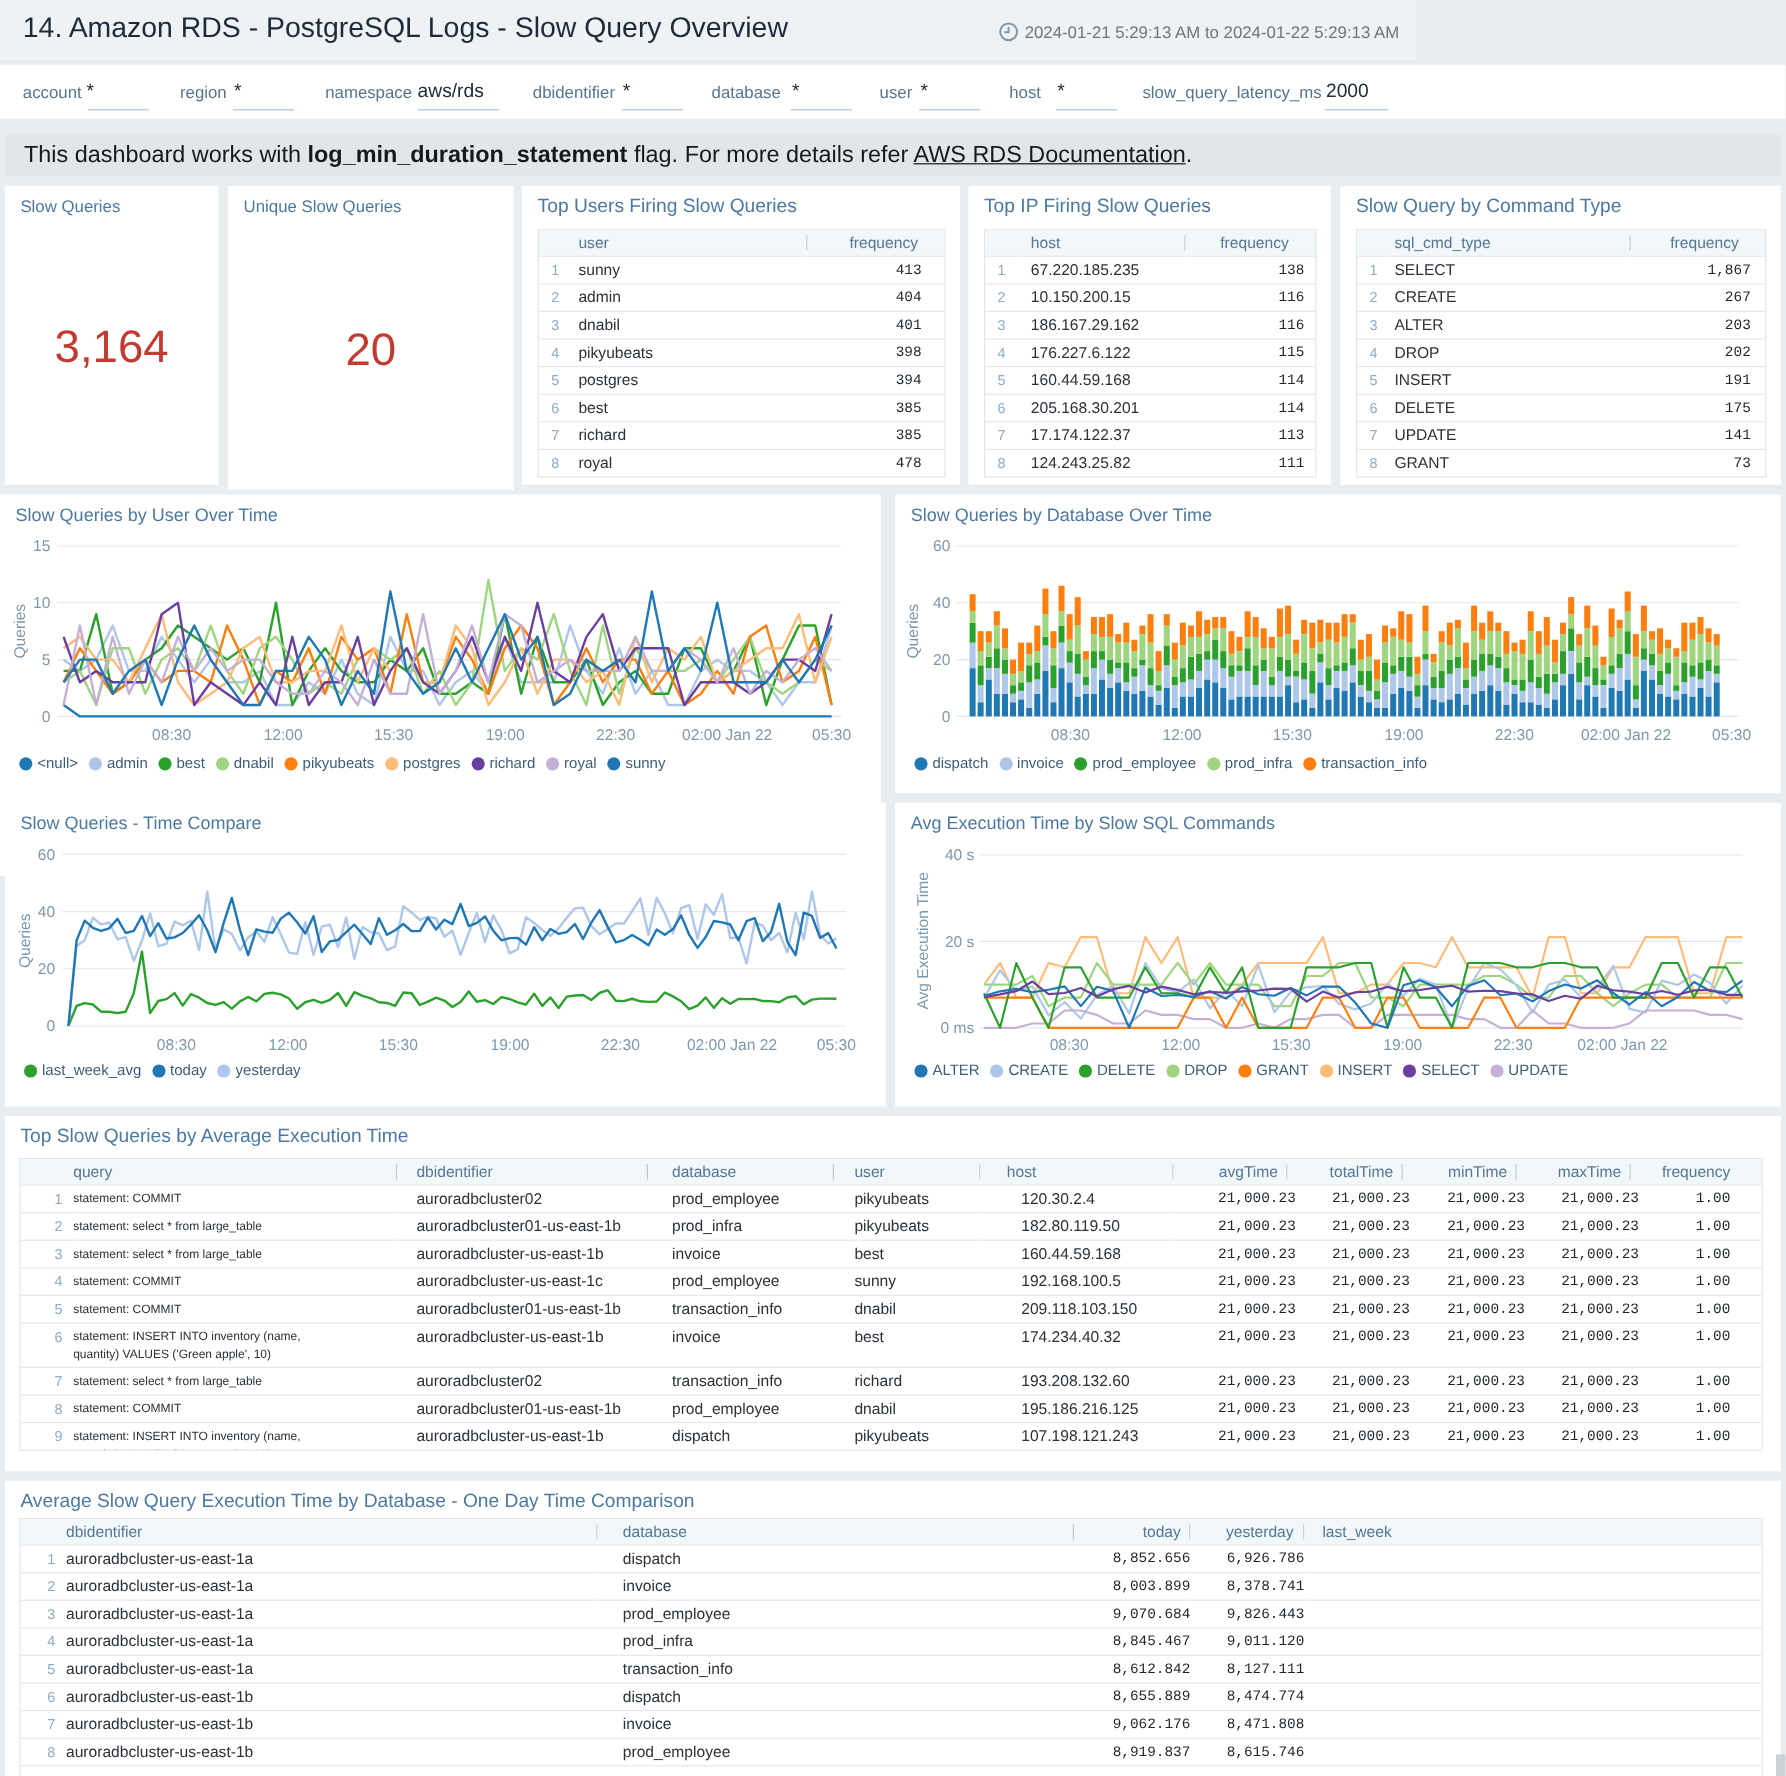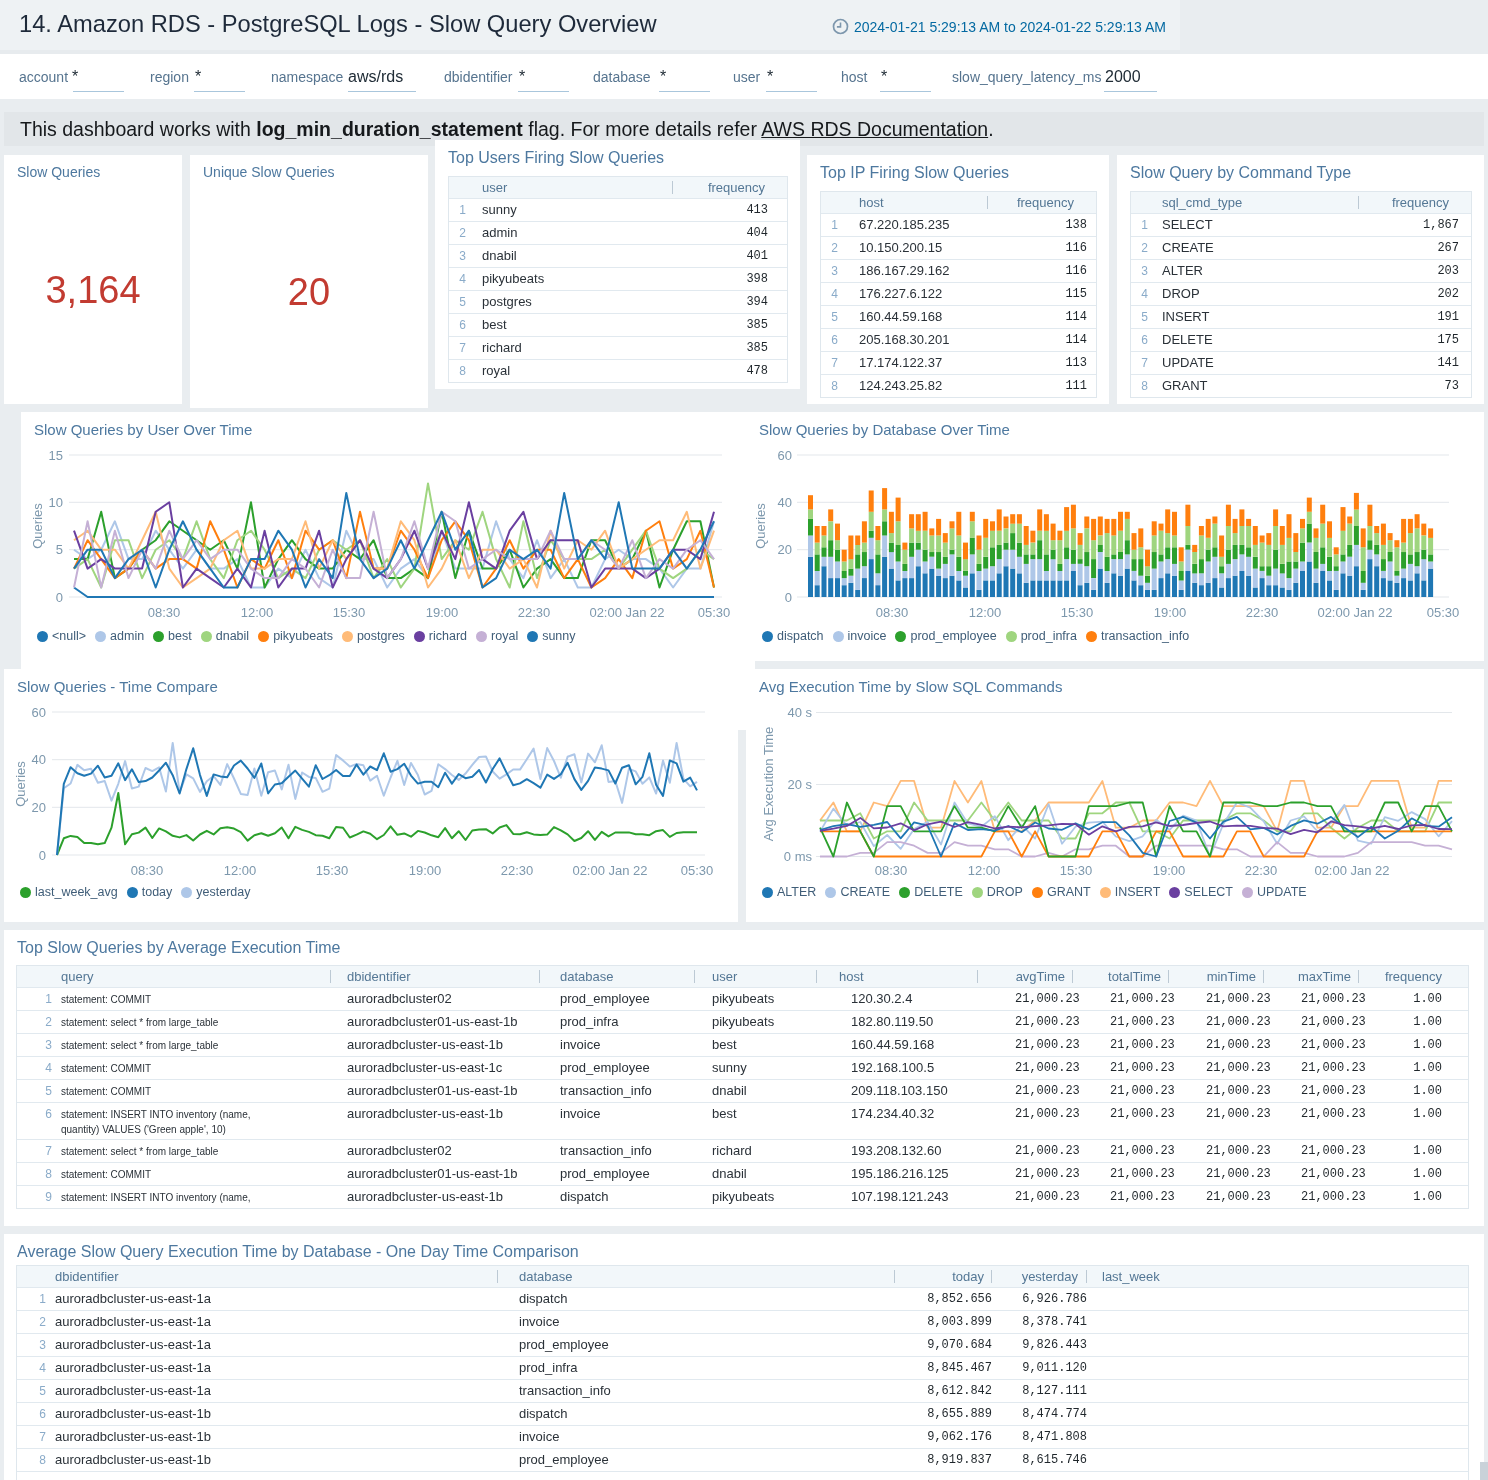--- a/index.html
+++ b/index.html
@@ -1,18 +1,18 @@
 <!DOCTYPE html>
 <html><head><meta charset="utf-8"><style>
 * { margin:0; padding:0; box-sizing:border-box; }
 body { width:1488px; height:1480px; position:relative; overflow:hidden;
   background:#e9edf0; font-family:"Liberation Sans", sans-serif; }
 .hdr { position:absolute; left:0; top:0; width:1180px; height:54px; background:#eef2f4; box-shadow:inset 0 -4px 0 #e7ebee; }
 .hdr h1 { position:absolute; left:19px; top:11px; font-size:23.7px; font-weight:400; color:#1e2a3a; }
-.time { position:absolute; right:14px; top:18px; font-size:14px; color:#0369a1; }
+.time { position:absolute; right:14px; top:18px; font-size:14px; color:#737373; }
 .fbar { position:absolute; left:0; top:54px; width:1488px; height:45px; background:#ffffff; }
 .flab { position:absolute; top:15px; font-size:14px; color:#56748f; }
 .fval { position:absolute; top:14px; font-size:16px; color:#202c36; }
 .ful { position:absolute; top:37px; height:1px; background:#a9c6dc; }
 .banner { position:absolute; left:4px; top:112px; width:1480px; height:34px; background:#e2e6e9;
   font-size:19.5px; color:#16191c; line-height:34px; padding-left:16px; }
 .banner b { font-weight:700;text-align:center; }
 .banner a { color:#16191c; text-decoration:underline; }
 .panel { position:absolute; background:#ffffff; }
 .ptitle { position:absolute; left:13px; top:9px; font-size:16px; color:#4d789f; }
@@ -79,21 +79,21 @@
 <div class="banner">This dashboard works with <b>log_min_duration_statement</b> flag. For more details refer <a>AWS RDS Documentation</a>.</div>
 
 <div class="panel" style="left:4px;top:155px;width:178px;height:249px">
     <div class="ptitle" style="font-size:14px">Slow Queries</div>
     <div class="bignum">3,164</div>
   </div>
 <div class="panel" style="left:190px;top:155px;width:238px;height:253px">
     <div class="ptitle" style="font-size:14px">Unique Slow Queries</div>
     <div class="bignum">20</div>
   </div>
-<div class="panel" style="left:435px;top:140px;width:365px;height:249px">
+<div class="panel" style="left:435px;top:155px;width:365px;height:249px">
     <div class="ptitle">Top Users Firing Slow Queries</div>
     <div class="twrap" style="position:absolute;left:13px;right:12px;top:36px">
       <table style="width:100%">
         <colgroup>
           <col style="width:26px">
           <col style="width:198px">
           <col>
         </colgroup>
         <tbody>
           <tr class="hd">
@@ -257,21 +257,21 @@
           <tr>
             <td class="rk">8</td>
             <td class="nm" style="padding-left:5px">GRANT</td>
             <td class="fq mono" style="padding-right:12px">73</td>
           </tr>
         </tbody>
       </table>
     </div>
   </div>
 
-<div class="panel" style="left:21px;top:412px;width:734px;height:318px"><div class="ptitle" style="font-size:15px">Slow Queries by User Over Time</div><svg width="734" height="249" shape-rendering="geometricPrecision">
+<div class="panel" style="left:0;top:412px;width:734px;height:318px"><div class="ptitle" style="font-size:15px">Slow Queries by User Over Time</div><svg width="734" height="249" shape-rendering="geometricPrecision">
       <line x1="48" y1="43" x2="701" y2="43" stroke="#e3e7eb" stroke-width="1"></line>
       <line x1="48" y1="90.3" x2="701" y2="90.3" stroke="#e3e7eb" stroke-width="1"></line>
       <line x1="48" y1="137.7" x2="701" y2="137.7" stroke="#e3e7eb" stroke-width="1"></line>
       <line x1="48" y1="185" x2="701" y2="185" stroke="#e3e7eb" stroke-width="1"></line>
       <text x="42" y="47.5" text-anchor="end" font-size="13" fill="#7d98ad">15</text>
       <text x="42" y="94.8" text-anchor="end" font-size="13" fill="#7d98ad">10</text>
       <text x="42" y="142.2" text-anchor="end" font-size="13" fill="#7d98ad">5</text>
       <text x="42" y="189.5" text-anchor="end" font-size="13" fill="#7d98ad">0</text>
       <text x="21" y="114" text-anchor="middle" font-size="13" fill="#7d98ad" transform="rotate(-90 21 114)">Queries</text>
       <text x="143" y="205" text-anchor="middle" font-size="13" fill="#7d98ad">08:30</text>

